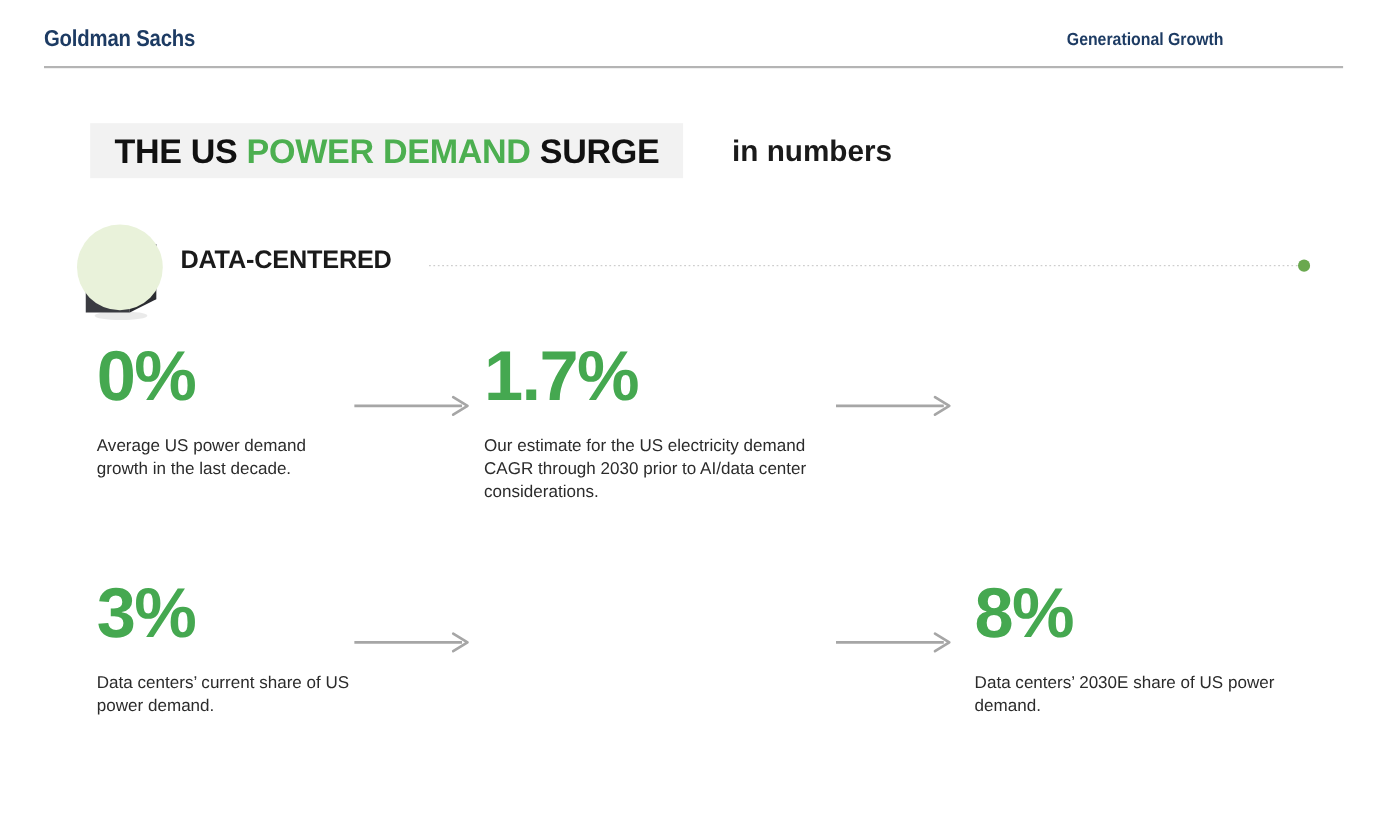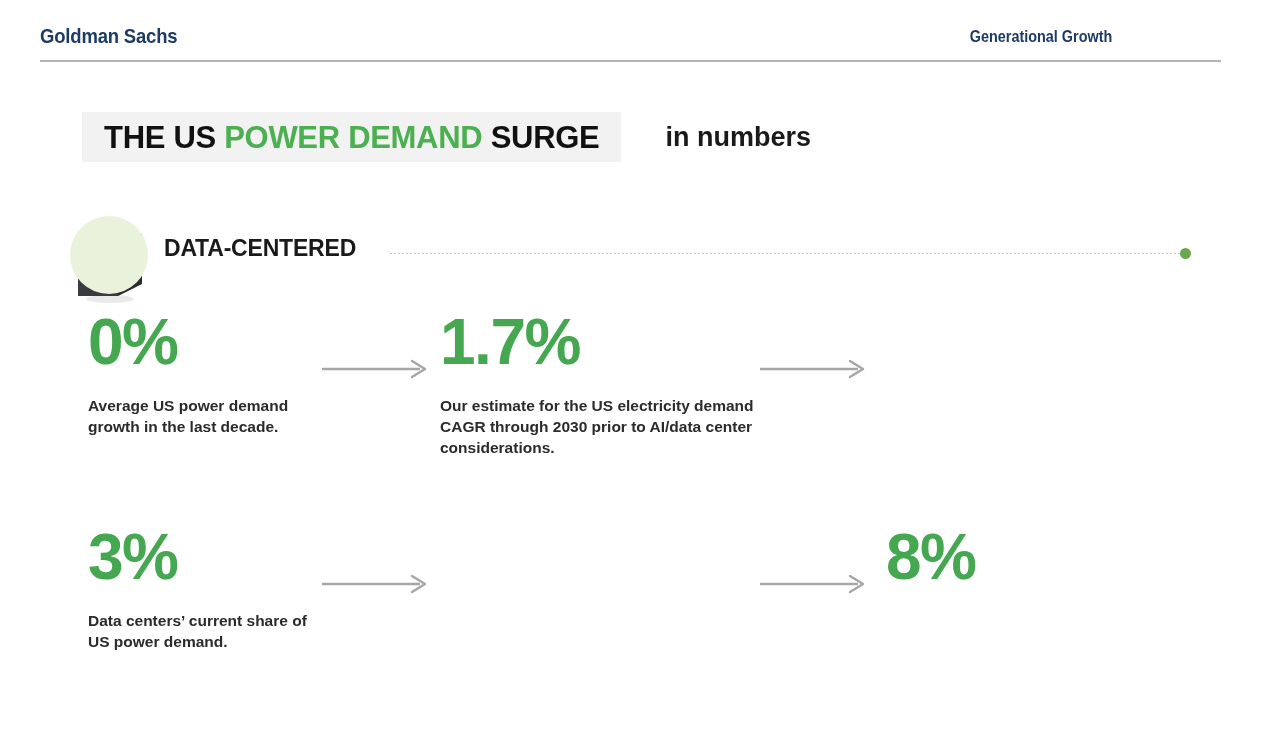--- a/index.html
+++ b/index.html
@@ -89,21 +89,21 @@
     font-weight: 700;
     color: #1a1a1a;
     white-space: nowrap;
     line-height: 1;
   }
 
   
   .category-row {
     position: absolute;
     left: 62px;
-    top: 206px;
+    top: 194px;
     width: 1140px;
     height: 100px;
   }
   .server-icon {
     position: absolute;
     left: 0;
     top: 0;
     width: 96px;
     height: 100px;
   }
@@ -166,21 +166,21 @@
     color: #45a850;
     line-height: 1;
     letter-spacing: -1.5px;
     white-space: nowrap;
     margin: 0;
     height: 72px;
   }
   .stat-desc {
     margin-top: 14px;
     font-size: 15.5px;
-    font-weight: 700;
+    font-weight: 400;
     color: #2b2b2b;
     line-height: 1.34;
   }
 
   .arrow {
     position: absolute;
     top: 48px;
     width: 110px;
     height: 22px;
   }
@@ -301,16 +301,17 @@
 
     <div class="arrow a2">
       <svg width="110" height="22" viewBox="0 0 110 22">
         <line x1="0" y1="11" x2="98" y2="11" stroke="#a6a6a6" stroke-width="2.4"></line>
         <polyline points="90,3 103,11 90,19" fill="none" stroke="#a6a6a6" stroke-width="2.4" stroke-linecap="round" stroke-linejoin="round"></polyline>
       </svg>
     </div>
 
     <div class="stat-cell c3">
       <div class="stat-value">8%</div>
+      <div class="stat-desc">Data centers’ 2030E share of US power demand.</div>
     </div>
   </div>
 
 </div>
 
 </body></html>

